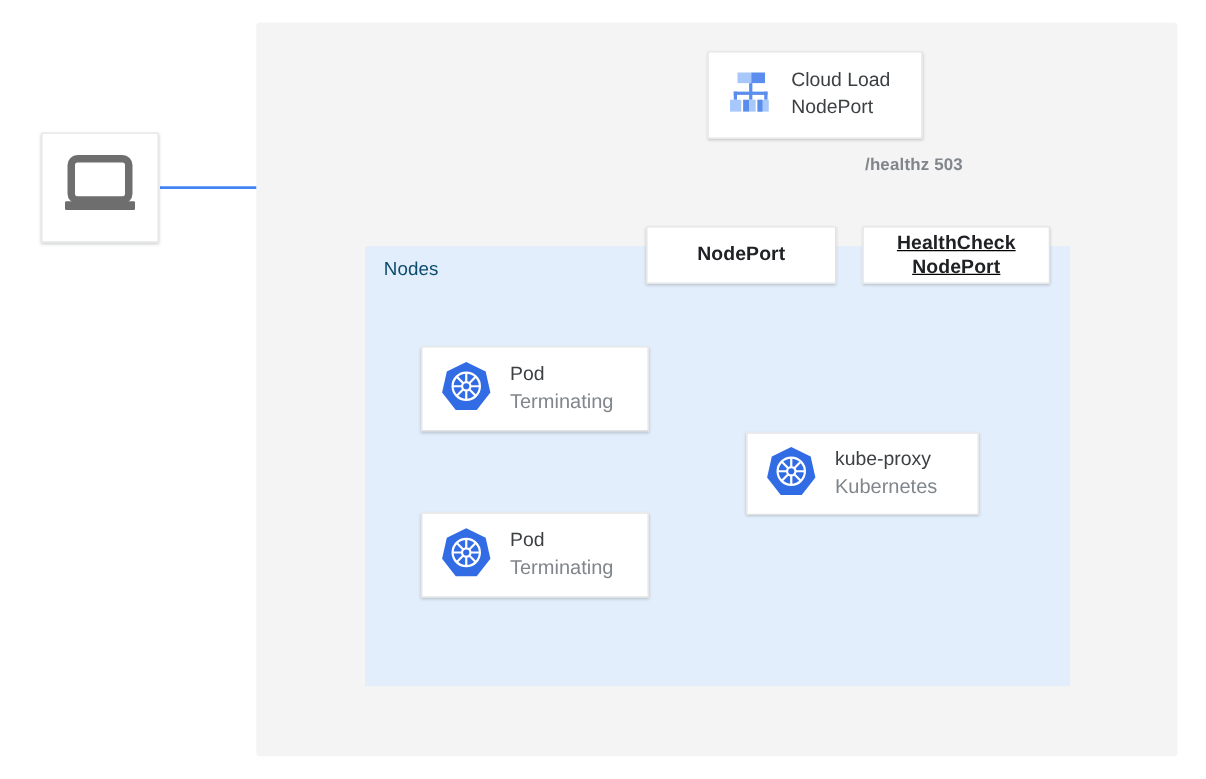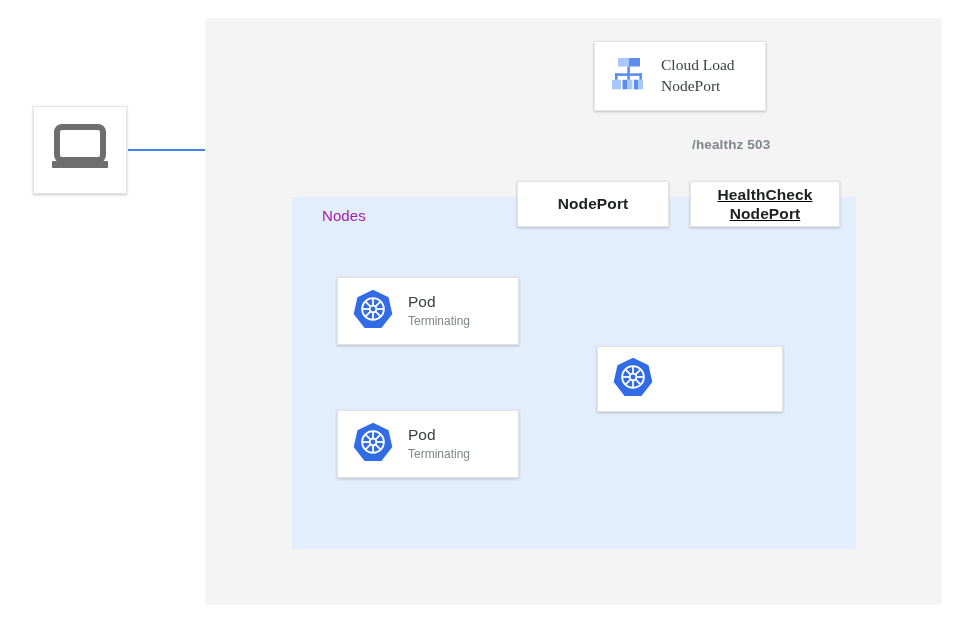--- a/index.html
+++ b/index.html
@@ -31,23 +31,23 @@
     border-radius: 3px;
   }
   .nodes-panel {
     position: absolute;
     left: 292px; top: 197px;
     width: 564px; height: 352px;
     background: #e2eefb;
   }
   .nodes-label {
     position: absolute;
-    left: 322px; top: 207px;
+    left: 307px; top: 207px;
     font-size: 15px;
-    color: #a21caf;
+    color: #0c4a6e;
     letter-spacing: .1px;
     white-space: nowrap;
   }
   
   .card {
     position: absolute;
     background: #ffffff;
     border: 1px solid #e3e3e3;
     box-shadow: 0 1px 2px rgba(60,64,67,.18), 0 1px 3px rgba(60,64,67,.10);
     box-sizing: border-box;
@@ -63,50 +63,50 @@
     flex-direction: column;
     justify-content: center;
   }
   .card-title {
     font-size: 15.5px;
     color: #3c4043;
     line-height: 1.35;
     white-space: nowrap;
   }
   .card-sub {
-    font-size: 12px;
+    font-size: 16px;
     color: #80868b;
     line-height: 1.35;
     white-space: nowrap;
   }
   .port-label {
     font-size: 15.5px;
     font-weight: bold;
     color: #202124;
     line-height: 1.25;
     white-space: nowrap;
     letter-spacing: .1px;
   }
   
   #client-card   { left: 33px;  top: 106px; width: 94px;  height: 88px; justify-content: center; }
-  #clb-card      { left: 594px; top: 41px;  width: 172px; height: 70px; padding-left: 12px; font-family: Liberation Serif, serif; }
+  #clb-card      { left: 566px; top: 41px;  width: 172px; height: 70px; padding-left: 12px; }
   #clb-card .card-text { margin-left: 10px; }
   #nodeport-card { left: 517px; top: 181px; width: 152px; height: 46px; }
   #hcnodeport-card { left: 690px; top: 181px; width: 150px; height: 46px; text-decoration: underline; }
   #pod1-card     { left: 337px; top: 277px; width: 182px; height: 68px; padding-left: 14px; }
   #pod2-card     { left: 337px; top: 410px; width: 182px; height: 68px; padding-left: 14px; }
   #kubeproxy-card{ left: 597px; top: 346px; width: 186px; height: 66px; padding-left: 14px; }
   #pod1-card .card-text, #pod2-card .card-text, #kubeproxy-card .card-text { margin-left: 14px; }
   .k8s-logo { flex: 0 0 auto; display: block; }
   .clb-icon { flex: 0 0 auto; display: block; }
   .laptop-icon { display: block; }
   
   .healthz-label {
     position: absolute;
-    left: 692px; top: 137px;
+    left: 692px; top: 124px;
     font-size: 13.5px;
     font-weight: bold;
     color: #80868b;
     white-space: nowrap;
     letter-spacing: .15px;
   }
 </style>
 </head>
 <body>
 
@@ -246,13 +246,17 @@
         <line x1="50" y1="58" x2="50" y2="76"></line>
         <line x1="24" y1="50" x2="42" y2="50"></line>
         <line x1="58" y1="50" x2="76" y2="50"></line>
         <line x1="31.6" y1="31.6" x2="44.3" y2="44.3"></line>
         <line x1="55.7" y1="55.7" x2="68.4" y2="68.4"></line>
         <line x1="68.4" y1="31.6" x2="55.7" y2="44.3"></line>
         <line x1="44.3" y1="55.7" x2="31.6" y2="68.4"></line>
       </g>
     </svg>
   </span>
+  <span class="card-text">
+    <span class="card-title">kube-proxy</span>
+    <span class="card-sub">Kubernetes</span>
+  </span>
 </div>
 
 </body></html>

